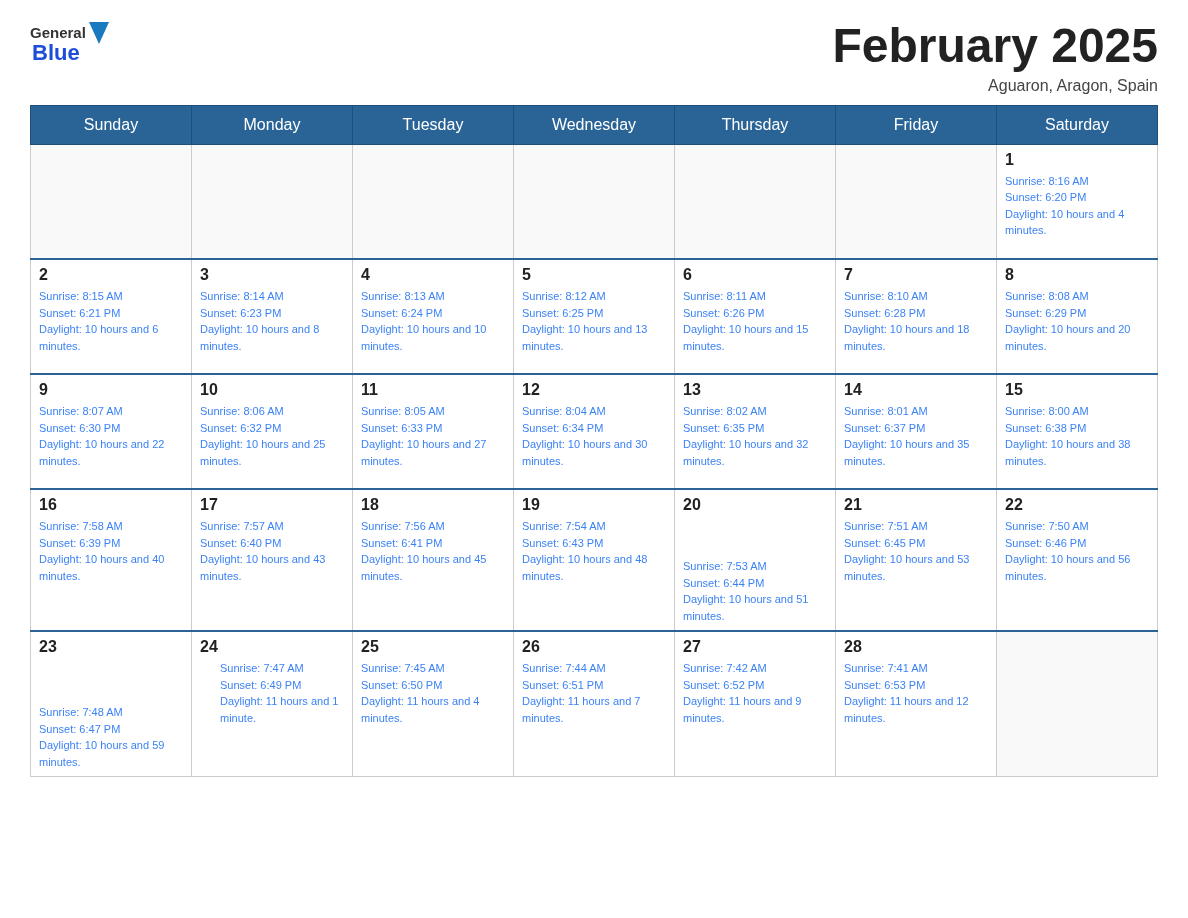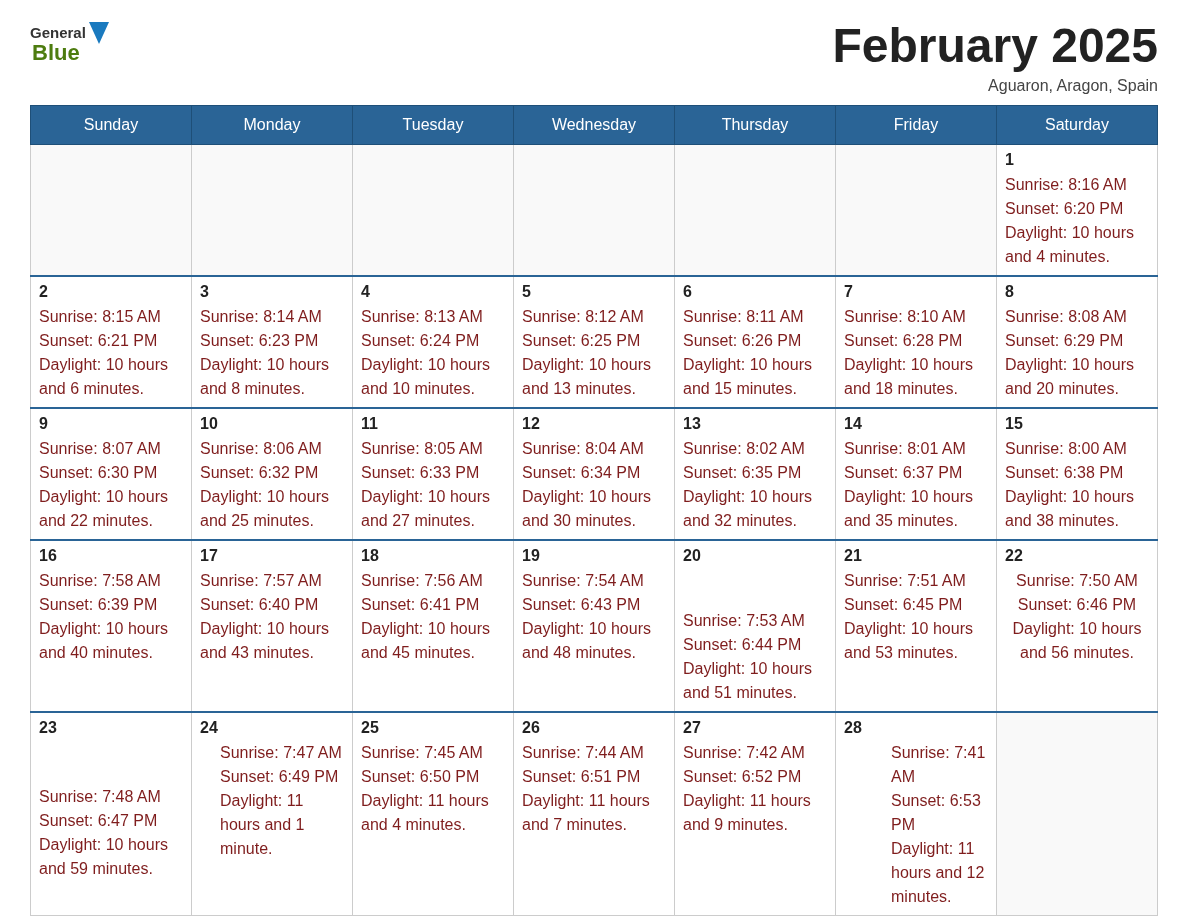--- a/index.html
+++ b/index.html
@@ -22,21 +22,21 @@
       gap: 6px;
     }
     .logo-text-general {
       font-size: 15px;
       font-weight: bold;
       color: #333;
     }
     .logo-text-blue {
       font-size: 22px;
       font-weight: bold;
-      color: #4d7c0f;
+      color: #1d4ed8;
     }
     .title-section {
       text-align: right;
     }
     .calendar-title {
       font-size: 48px;
       font-weight: bold;
       color: #222;
       line-height: 1.1;
     }
@@ -67,22 +67,22 @@
       height: 115px;
     }
     .day-number {
       font-size: 16px;
       font-weight: bold;
       color: #222;
       display: block;
       margin-bottom: 4px;
     }
     .day-info {
-      font-size: 16px;
-      color: #7f1d1d;
+      font-size: 11px;
+      color: #3b82f6;
       line-height: 1.5;
     }
     .empty-cell {
       background: #f9f9f9;
     }
     .row-divider td {
       border-top: 2px solid #2a6496;
     }
   </style>
 </head>
@@ -253,21 +253,21 @@
 Daylight: 10 hours and 51 minutes.</div>
         </td>
         <td>
           <span class="day-number">21</span>
           <div class="day-info" style="white-space: pre-line;">Sunrise: 7:51 AM
 Sunset: 6:45 PM
 Daylight: 10 hours and 53 minutes.</div>
         </td>
         <td>
           <span class="day-number">22</span>
-          <div class="day-info" style="white-space: pre-line; text-align: center;">Sunrise: 7:50 AM
+          <div class="day-info" style="white-space: pre-line;">Sunrise: 7:50 AM
 Sunset: 6:46 PM
 Daylight: 10 hours and 56 minutes.</div>
         </td>
       </tr>
       <tr class="row-divider">
         <td>
           <span class="day-number">23</span>
           <div class="day-info" style="white-space: pre-line; margin-top: 48px;">Sunrise: 7:48 AM
 Sunset: 6:47 PM
 Daylight: 10 hours and 59 minutes.</div>
@@ -291,20 +291,20 @@
 Daylight: 11 hours and 7 minutes.</div>
         </td>
         <td>
           <span class="day-number">27</span>
           <div class="day-info" style="white-space: pre-line;">Sunrise: 7:42 AM
 Sunset: 6:52 PM
 Daylight: 11 hours and 9 minutes.</div>
         </td>
         <td>
           <span class="day-number">28</span>
-          <div class="day-info" style="white-space: pre-line; margin-left: 47px;">Sunrise: 7:41 AM
+          <div class="day-info" style="white-space: pre-line;">Sunrise: 7:41 AM
 Sunset: 6:53 PM
 Daylight: 11 hours and 12 minutes.</div>
         </td>
         <td class="empty-cell"></td>
       </tr>
     </tbody>
 </table>
 
 </body></html>

